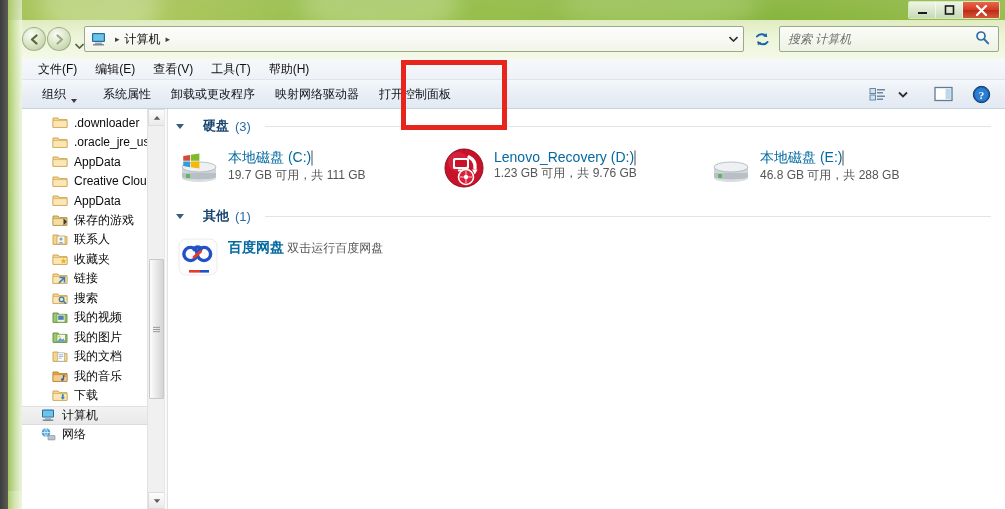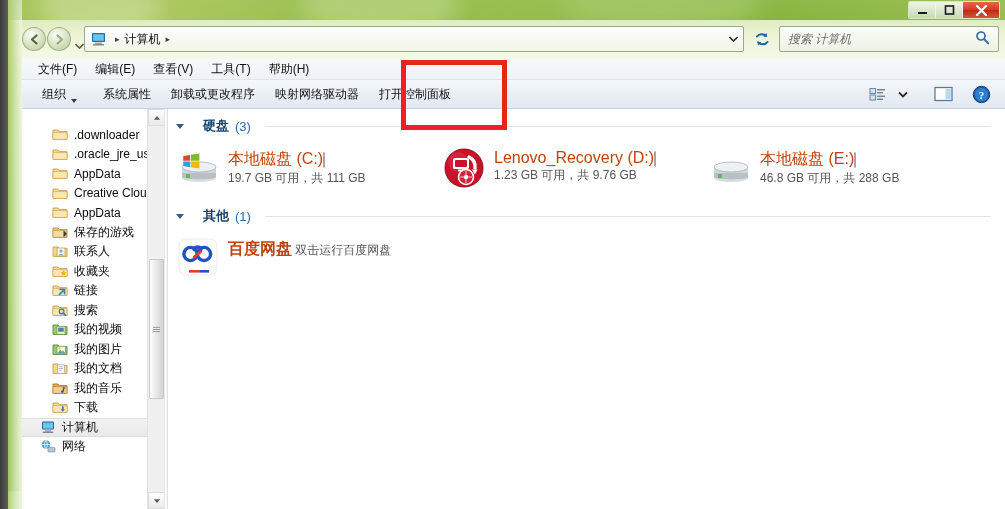--- a/index.html
+++ b/index.html
@@ -154,21 +154,21 @@
   
   .bodysplit{
     position:absolute; left:0; top:89px; width:983px; height:400px;
     display:flex;
   }
   .navpane{
     position:relative; width:142px; height:400px;
     background:#fff; border-right:none;
     overflow:hidden;
   }
-  .navpane-inner{ position:absolute; left:0; top:16px; width:142px; }
+  .navpane-inner{ position:absolute; left:0; top:4px; width:142px; }
   .tree-item{
     height:19.5px; display:flex; align-items:center;
     padding-left:30px; font-size:12px; color:#0a0a0a; white-space:nowrap;
   }
   .tree-item.root{ padding-left:18px; }
   .tree-item.selected{
     background:linear-gradient(180deg,#f3f3f3,#e9e9e9);
     border-top:1px solid #e0e0e0; border-bottom:1px solid #dcdcdc;
   }
   .tree-ico{ width:16px;height:15px; margin-right:6px; flex:none; position:relative; }
@@ -212,21 +212,21 @@
     border-top:5px solid #3b5c7d; margin-right:1px;
   }
   .grp-title{ font-size:13px; color:#18456f; font-weight:bold;margin-left:12px; }
   .grp-count{ font-size:13px; color:#2a6aa8; font-weight:normal; }
   .grp-rule{ flex:1; height:1px; background:#dfe5ea; margin-left:8px; margin-right:14px; }
 
   .tiles{ display:flex; padding:4px 0 0 8px; }
   .tile{ display:flex; align-items:flex-start; width:266px; padding:4px 0; }
   .tile-ico{ width:46px; height:42px; flex:none; margin-right:6px; position:relative; }
   .tile-body{ padding-top:2px; }
-  .tile-name{ font-size:16px; color:#c2410c; margin-bottom:3px; white-space:nowrap; }
+  .tile-name{ font-size:14px; color:#0369a1; margin-bottom:3px; white-space:nowrap; }
   .tile-name.bold{ font-weight:bold; }
   .bar{
     width:199px; height:14px; background:#fff;
     border:1px solid #a6a6a6; border-radius:1px; padding:0; overflow:hidden;
     margin-bottom:3px;
   }
   .bar-fill{
     height:100%;
     background:linear-gradient(180deg,#8fd8ef 0%, #2eaed6 22%, #0e7fb4 55%, #0b6ea0 80%, #1e93c4 100%);
   }

